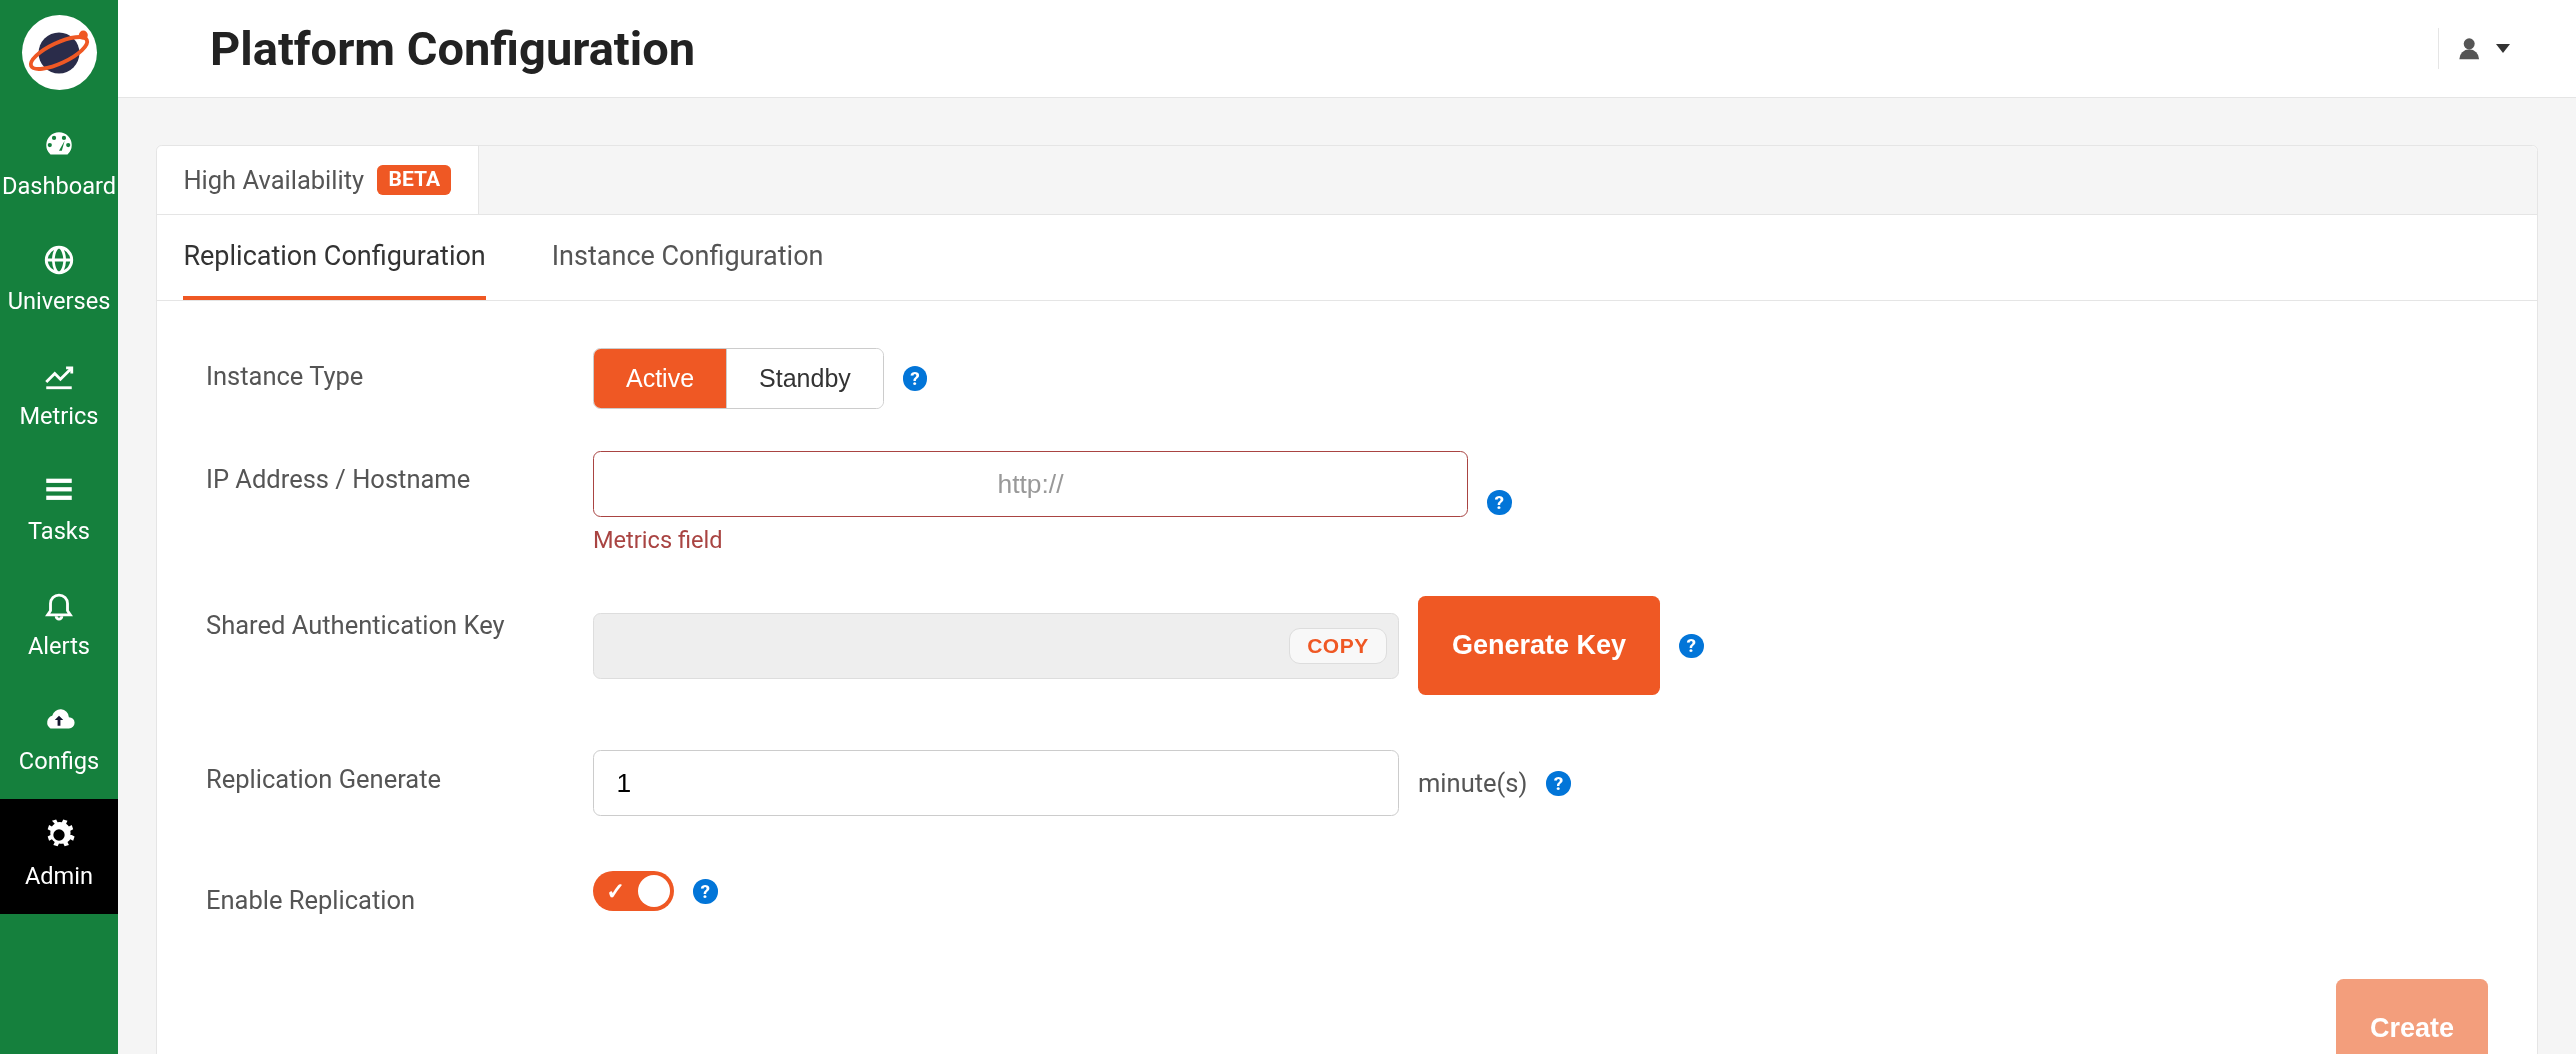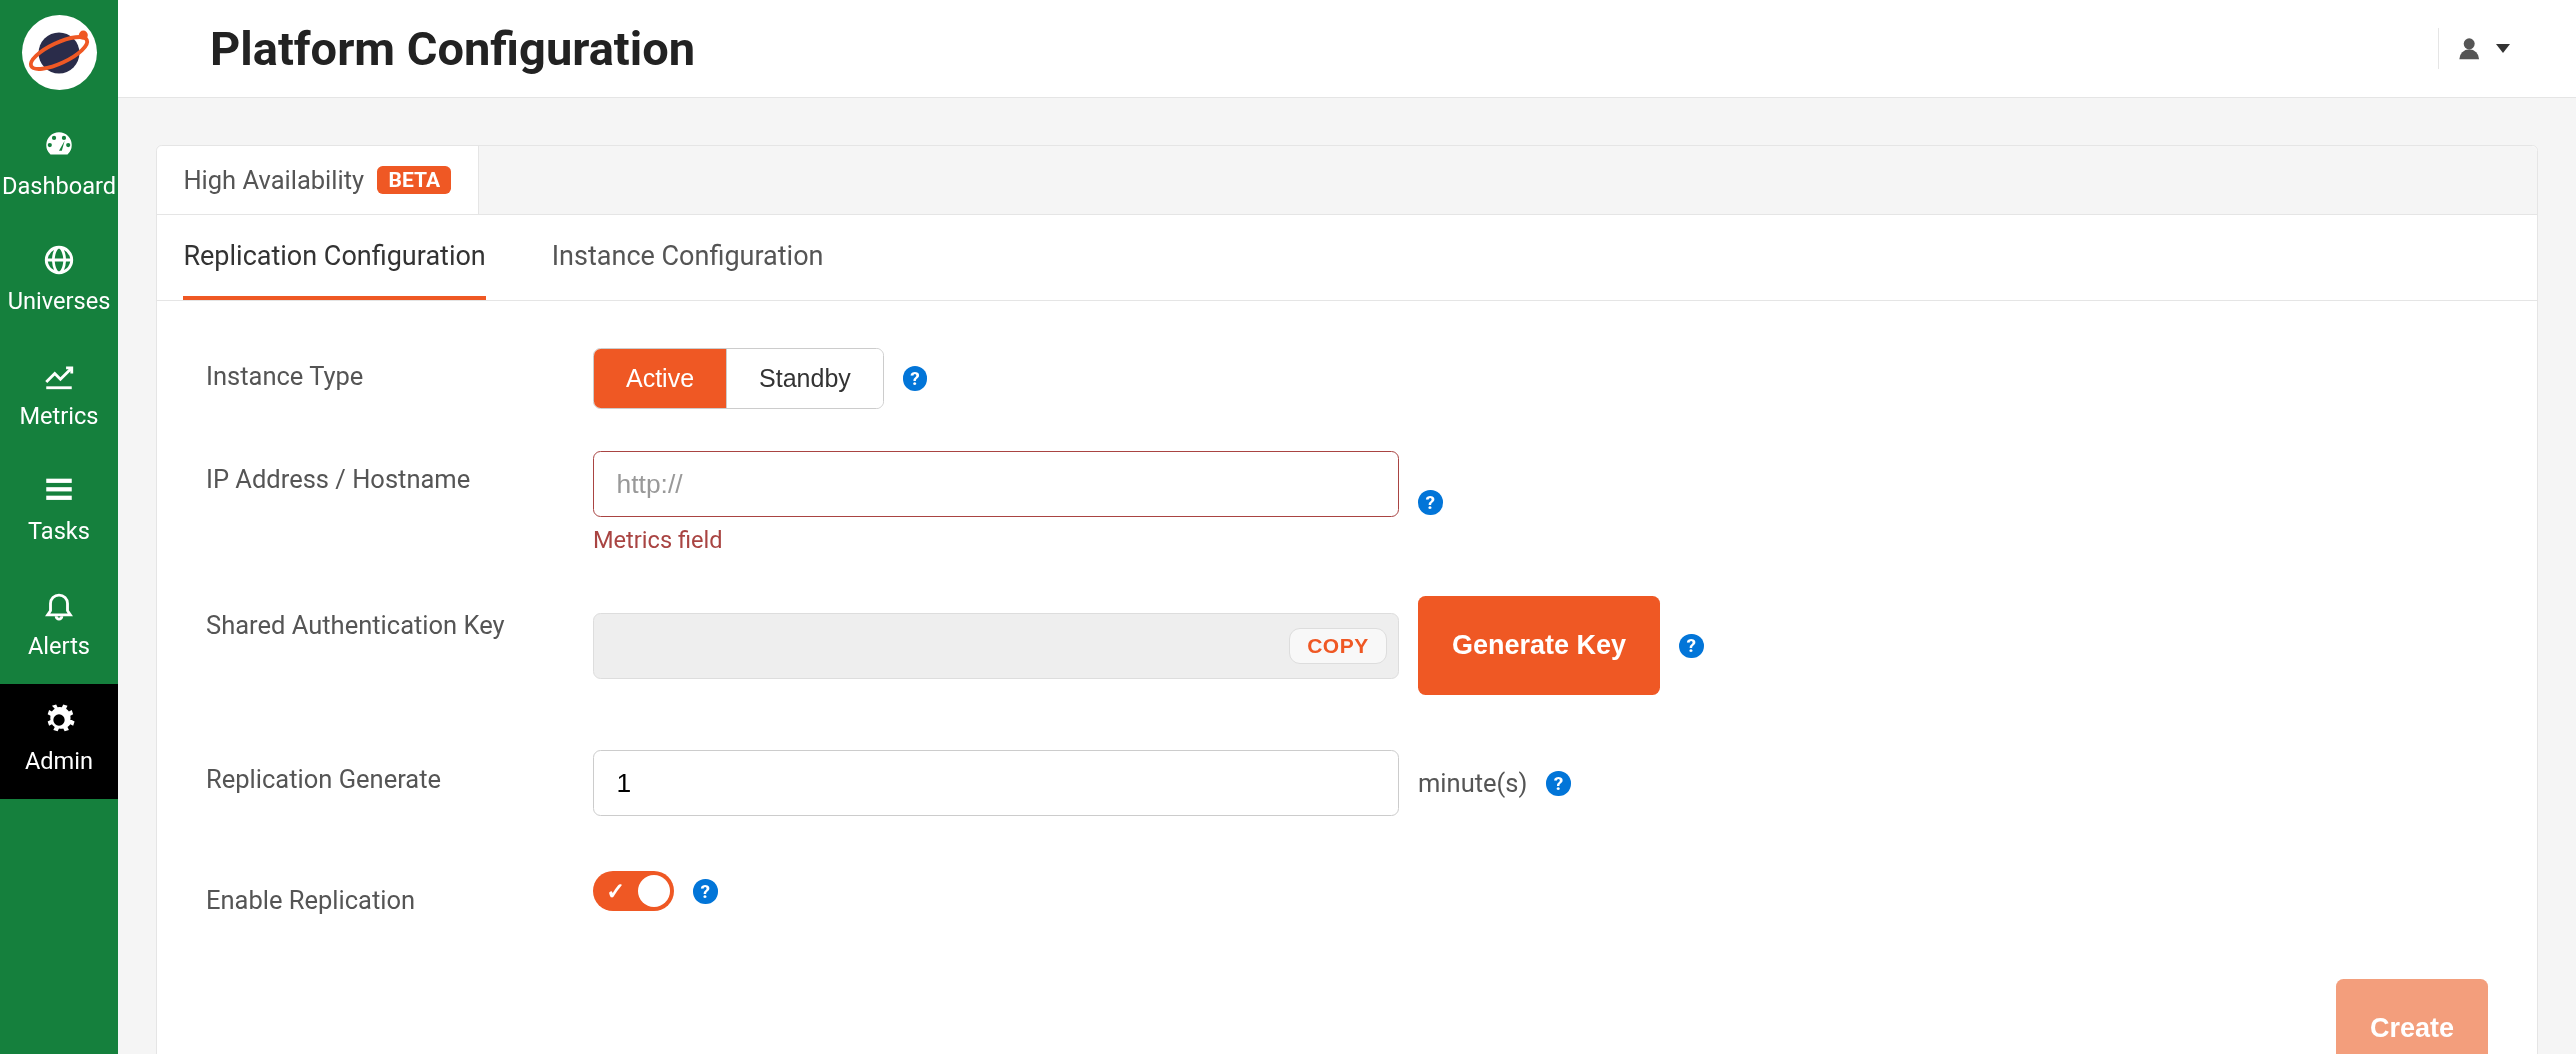--- a/index.html
+++ b/index.html
@@ -24,21 +24,21 @@
   .user-menu { display: flex; align-items: center; gap: 13.2px; padding: 7.5px 17px; border-left: 0.9px solid #e5e5e5; cursor: pointer; }
   .user-menu svg { width: 26.4px; height: 26.4px; }
   .caret { width: 0; height: 0; border-left: 7.5px solid transparent; border-right: 7.5px solid transparent; border-top: 9.4px solid #333; }
 
   
   .content-wrap { padding: 47px 38px; }
   .card { background: #fff; border: 0.9px solid #e5e5e5; border-radius: 5.7px; }
 
   
   .top-tabs { display: flex; border-bottom: 0.9px solid #e5e5e5; background: #f5f5f5; border-top-left-radius: 5.7px; border-top-right-radius: 5.7px; }
-  .top-tab { padding: 19px 26.4px; background: #fff; border-right: 0.9px solid #e5e5e5; border-top-left-radius: 5.7px; cursor: pointer; display: flex; align-items: center; gap: 13.2px; }
+  .top-tab { padding: 19px 26.4px; background: #fff; border-right: 0.9px solid #e5e5e5; border-top-left-radius: 5.7px; cursor: pointer; display: flex; gap: 13.2px; }
   .top-tab-label { color: #555; font-size: 25.5px; }
   .beta-badge { background: #ef5824; color: #fff; font-size: 21px; font-weight: 700; padding: 1.9px 11.3px; border-radius: 5.7px; }
 
   
   .sub-tabs { display: flex; border-bottom: 0.9px solid #e5e5e5; padding: 0 26.4px; gap: 66px; background: #fff; }
   .sub-tab { padding: 24.5px 0; color: #555; font-size: 27px; cursor: pointer; border-bottom: 4.7px solid transparent; }
   .sub-tab.active { border-bottom-color: #ef5824; color: #333; }
 
   
   .form { padding: 47px 49px 38px 49px; background: #fff; border-bottom-left-radius: 5.7px; border-bottom-right-radius: 5.7px; }
@@ -51,21 +51,21 @@
   
   .btn-group { display: inline-flex; border: 0.9px solid #ccc; border-radius: 7.5px; overflow: hidden; }
   .btn-seg { padding: 15px 32px; font-size: 25px; background: #fff; border: none; cursor: pointer; color: #333; }
   .btn-seg:not(:last-child) { border-right: 0.9px solid #ccc; }
   .btn-seg.active { background: #ef5824; color: #fff; }
 
   
   .help { width: 24.5px; height: 24.5px; border-radius: 50%; background: #0275d8; color: #fff; display: inline-flex; align-items: center; justify-content: center; font-size: 19px; font-weight: 700; cursor: pointer; flex-shrink: 0; }
 
   
-  .text-input { width: 806px; height: 66px; border: 0.9px solid #ccc; border-radius: 7.5px; padding: 0 22.6px; font-size: 26.4px; color: #333; }
+  .text-input { width: 875px; height: 66px; border: 0.9px solid #ccc; border-radius: 7.5px; padding: 0 22.6px; font-size: 26.4px; color: #333; text-align: center; }
   .text-input.error { border: 1.9px solid #a94442; }
   .text-input::placeholder { color: #999; }
   .error-msg { color: #a94442; font-size: 23.6px; margin-top: 9.4px; }
 
   .readonly-wrap { width: 806px; height: 66px; border: 0.9px solid #ddd; border-radius: 7.5px; background: #eeeeee; display: flex; align-items: center; justify-content: flex-end; padding: 0 11.3px; }
   .copy-btn { background: #f8f8f8; border: 0.9px solid #ddd; color: #ef5824; font-size: 21px; font-weight: 600; padding: 4.7px 17px; border-radius: 11px; letter-spacing: 0.5px; cursor: pointer; }
 
   .btn-primary { background: #ef5824; color: #fff; border: none; border-radius: 7.5px; padding: 34px 34px; font-size: 27px; font-weight: 600; cursor: pointer; }
   .btn-primary.disabled { background: #f39e7c; cursor: default; }
 
@@ -125,20 +125,27 @@
   </div>
 
   <div class="nav-item">
     <svg class="nav-icon" viewBox="0 0 24 24" fill="none" stroke="#fff" stroke-width="2">
         <path d="M18 16v-5a6 6 0 10-12 0v5l-2 3h16l-2-3z"></path>
         <path d="M10 20a2 2 0 004 0"></path>
       </svg>
     <span class="nav-label">Alerts</span>
   </div>
 
+  <div class="nav-item">
+    <svg class="nav-icon" viewBox="0 0 24 24" fill="#fff">
+        <path d="M19 18a4 4 0 000-8 6 6 0 00-11.8-1A5 5 0 006 18h13z"></path>
+        <path d="M12 9l-3 3h2v4h2v-4h2l-3-3z" fill="#151730"></path>
+      </svg>
+    <span class="nav-label">Configs</span>
+  </div>
 
   <div class="nav-item active">
     <svg class="nav-icon" viewBox="0 0 24 24" fill="#fff">
         <path d="M12 8a4 4 0 100 8 4 4 0 000-8zm9 4l2 1-1 3-2-1a8 8 0 01-2 2l1 2-3 1-1-2a8 8 0 01-3 0l-1 2-3-1 1-2a8 8 0 01-2-2l-2 1-1-3 2-1a8 8 0 010-3l-2-1 1-3 2 1a8 8 0 012-2L7 2l3-1 1 2a8 8 0 013 0l1-2 3 1-1 2a8 8 0 012 2l2-1 1 3-2 1a8 8 0 010 3z"></path>
       </svg>
     <span class="nav-label">Admin</span>
   </div>
 </nav>
 
 <div class="main">

